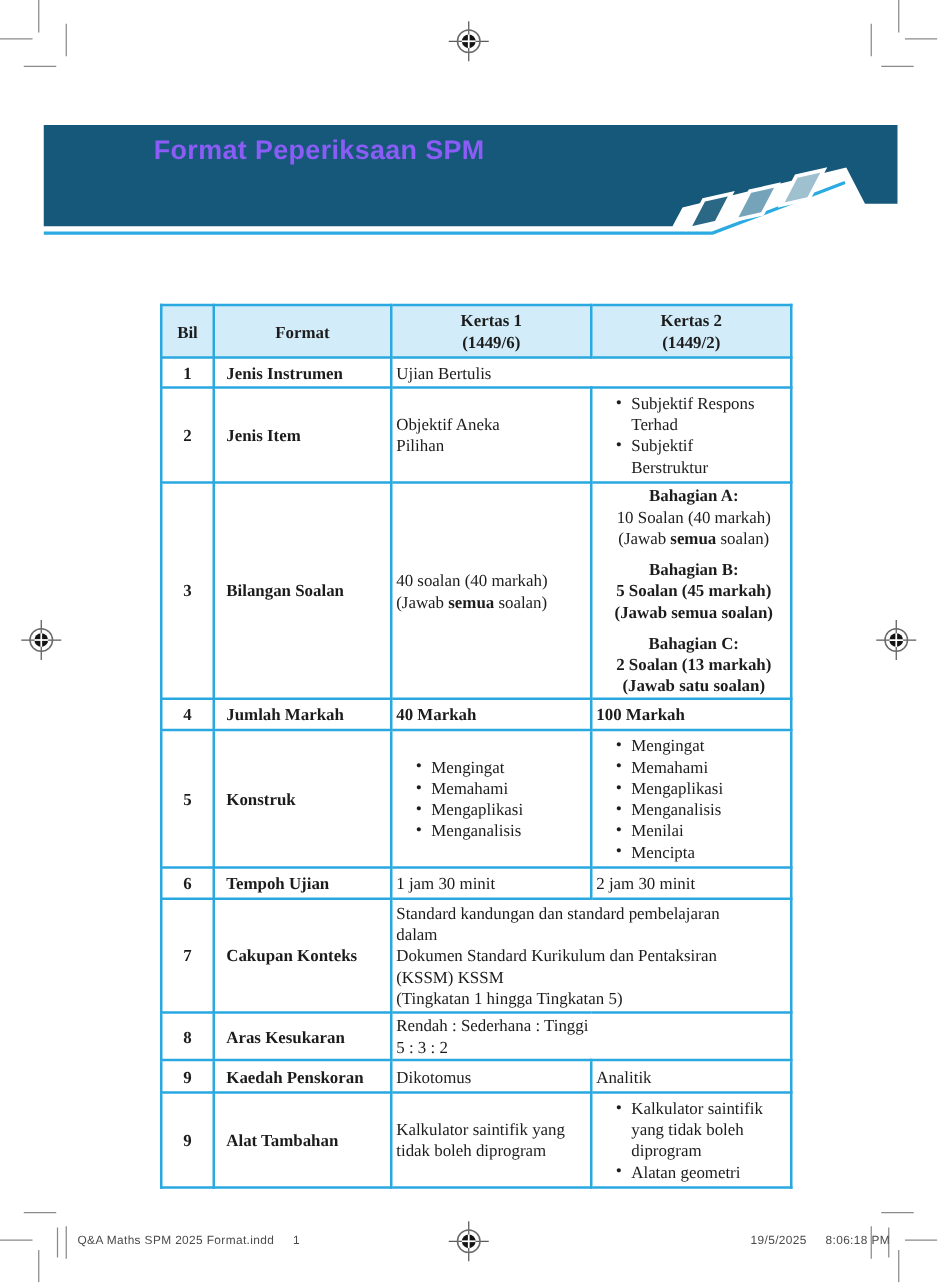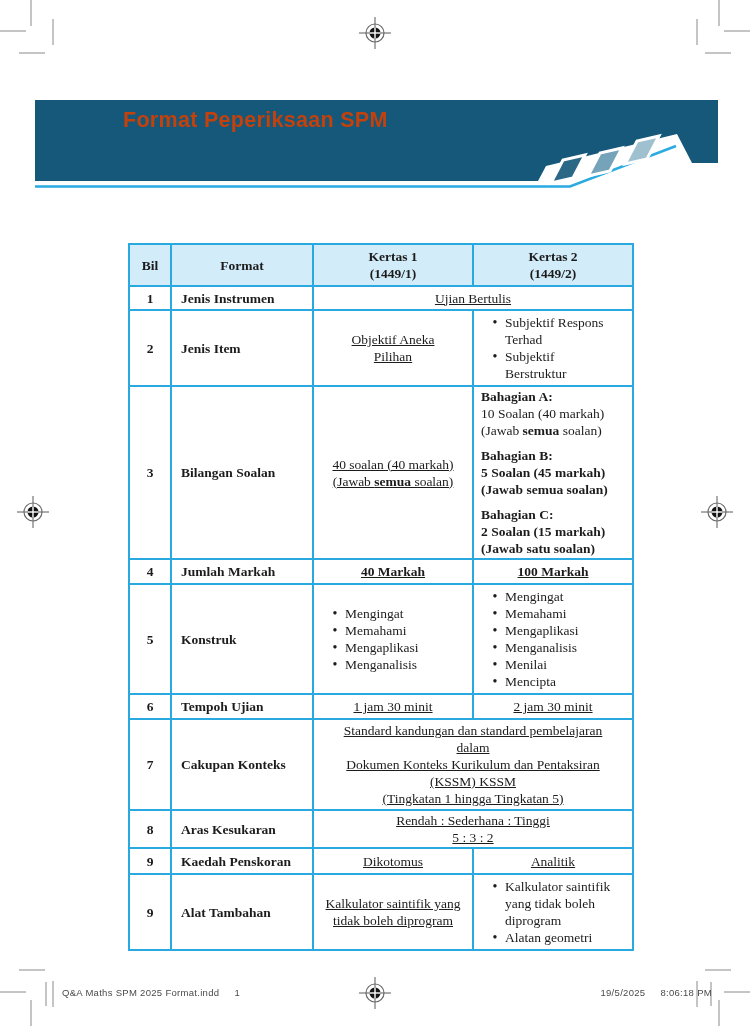--- a/index.html
+++ b/index.html
@@ -1,21 +1,21 @@
 <!DOCTYPE html>
 <html><head>
 <meta charset="utf-8">
 <style>
   html,body{margin:0;padding:0;background:#fff;}
   .page{position:relative;width:750px;height:1026px;background:#ffffff;overflow:hidden;
         font-family:"Liberation Serif",serif;color:#1c1c1c;}
   .art{position:absolute;left:0;top:0;z-index:0;}
 
   
-  .banner-text{position:absolute;left:123px;top:107px;z-index:2;color:#c2410c;
+  .banner-text{position:absolute;left:123px;top:107px;z-index:2;color:#8b5cf6;
       font-family:"Liberation Sans",sans-serif;font-weight:700;font-size:21.5px;
       line-height:27px;letter-spacing:.3px;}
 
   
   table.fmt{position:absolute;left:128px;top:203px;z-index:1;border-collapse:collapse;
       table-layout:fixed;width:504px;font-size:13.5px;line-height:17px;margin-top:40px;}
   .fmt th,.fmt td{border:2px solid var(--border,#2AA9E0);padding:1px 3px;vertical-align:middle;}
   .fmt thead th{background:var(--header-bg,#D2ECFA);font-weight:700;height:38px;text-align:center;}
   .fmt td.bil{text-align:center;font-weight:700;}
   .fmt td.perkara{font-weight:700;padding-left:9px;}
@@ -24,22 +24,22 @@
   .fmt tbody tr:nth-child(2){height:73px}
   .fmt tbody tr:nth-child(3){height:170px}
   .fmt tbody tr:nth-child(4){height:25px}
   .fmt tbody tr:nth-child(5){height:106px}
   .fmt tbody tr:nth-child(6){height:25px}
   .fmt tbody tr:nth-child(7){height:91px}
   .fmt tbody tr:nth-child(8){height:37px}
   .fmt tbody tr:nth-child(9){height:26px}
   .fmt tbody tr:nth-child(10){height:73px}
   .blk{margin:0;}
-  .blk.center{text-align:center;text-decoration:underline;}
-  .blk.left{text-align:left;padding-left:4px;}
+  .blk.center{}
+  .blk.left{text-align:center;padding-left:4px;}
   .blk + .blk{margin-top:8px;font-weight:bold;}
   .ulist{padding:2px 0 2px 8px;}
   .bi{display:flex;align-items:flex-start;}
   .bi .bullet{flex:0 0 20px;text-align:center;font-size:14px;}
   .bi .bitext{flex:1 1 auto;}
 
   
   .footer{position:absolute;top:987px;left:0;width:750px;z-index:1;
       font-family:"Liberation Sans",sans-serif;font-size:9.5px;color:#4a4a4a;letter-spacing:.3px;}
   .footer .fl{position:absolute;left:62px;top:0;}
@@ -115,21 +115,21 @@
         <col style="width:142px">
         <col style="width:160px">
         <col style="width:160px">
       </colgroup>
     <thead>
       <tr>
         <th><span>Bil</span></th>
         <th><span>Format</span></th>
         <th>
           <div>Kertas 1</div>
-          <div>(1449/1)</div>
+          <div>(1449/6)</div>
         </th>
         <th>
           <div>Kertas 2</div>
           <div>(1449/2)</div>
         </th>
       </tr>
     </thead>
     <tbody id="table-body">
         <tr>
           <td class="bil">1</td>
@@ -183,21 +183,21 @@
               <div>10 Soalan (40 markah)</div>
               <div>(Jawab <b>semua</b> soalan)</div>
             </div>
             <div class="blk left">
               <div><b>Bahagian B:</b></div>
               <div>5 Soalan (45 markah)</div>
               <div>(Jawab <b>semua</b> soalan)</div>
             </div>
             <div class="blk left">
               <div><b>Bahagian C:</b></div>
-              <div>2 Soalan (15 markah)</div>
+              <div>2 Soalan (13 markah)</div>
               <div>(Jawab <b>satu</b> soalan)</div>
             </div>
           </td>
         </tr>
         <tr>
           <td class="bil">4</td>
           <td class="perkara">Jumlah Markah</td>
           <td>
             <div class="blk center">
               <div><b>40 Markah</b></div>
@@ -295,21 +295,21 @@
             </div>
           </td>
         </tr>
         <tr>
           <td class="bil">7</td>
           <td class="perkara">Cakupan Konteks</td>
           <td colspan="2">
             <div class="blk center">
               <div>Standard kandungan dan standard pembelajaran</div>
               <div>dalam</div>
-              <div>Dokumen Konteks Kurikulum dan Pentaksiran</div>
+              <div>Dokumen Standard Kurikulum dan Pentaksiran</div>
               <div>(KSSM) KSSM</div>
               <div>(Tingkatan 1 hingga Tingkatan 5)</div>
             </div>
           </td>
         </tr>
         <tr>
           <td class="bil">8</td>
           <td class="perkara">Aras Kesukaran</td>
           <td colspan="2">
             <div class="blk center">

